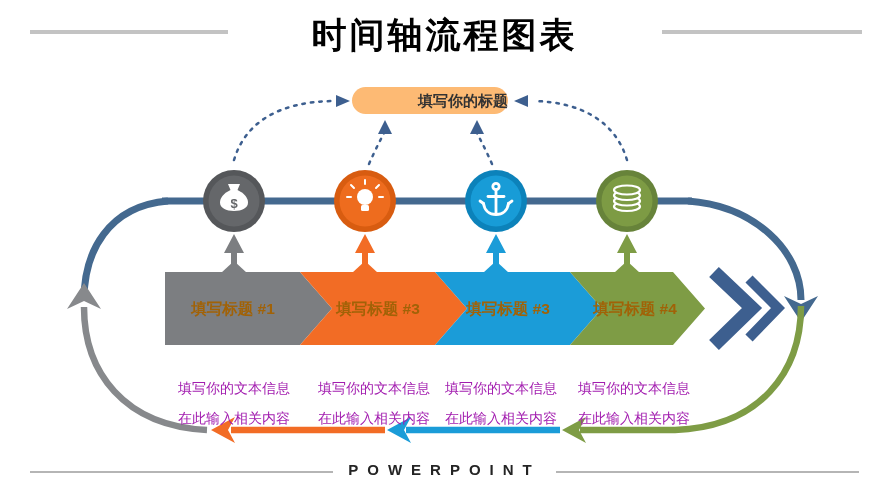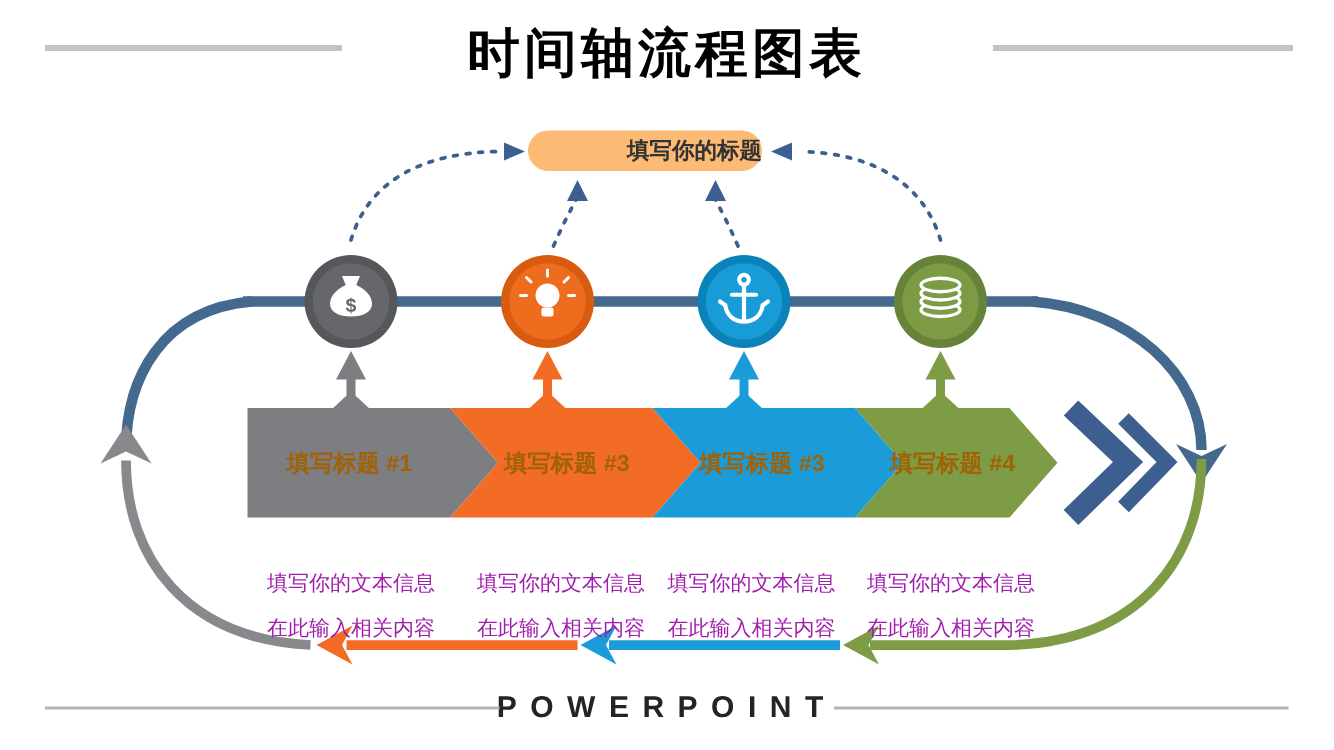--- a/index.html
+++ b/index.html
@@ -9,21 +9,21 @@
   #diagram-svg{position:absolute;left:0;top:0;}
   .page-title{left:0;top:12px;width:889px;text-align:center;font-size:35px;font-weight:bold;
               color:#000000;letter-spacing:3px;}
   .title-line{top:30px;height:4px;background:#c3c3c3;}
   .title-line.left{left:30px;width:198px;}
   .title-line.right{left:662px;width:200px;}
   .pill{left:352px;top:87px;width:156px;height:27px;background:#fdba74;border-radius:14px;
         text-align:right;line-height:27px;font-size:15px;font-weight:bold;color:#333333;}
   .step-label{top:299px;width:150px;text-align:center;font-size:15.5px;font-weight:bold;color:#a16207;}
   .step-desc{top:345px;width:160px;font-size:14px;color:#a21caf;line-height:30px;margin-top:28px;}
-  .footer-text{left:0;top:461px;width:889px;text-align:center;font-size:20px;font-weight:600;
+  .footer-text{left:0;top:461px;width:889px;text-align:center;font-size:15px;font-weight:600;
                color:#242424;letter-spacing:9px;}
   .footer-line{top:471px;height:2px;background:#b5b5b5;}
   .footer-line.left{left:30px;width:303px;}
   .footer-line.right{left:556px;width:303px;}
 </style>
 </head>
 <body>
 
 <div id="canvas">
 

